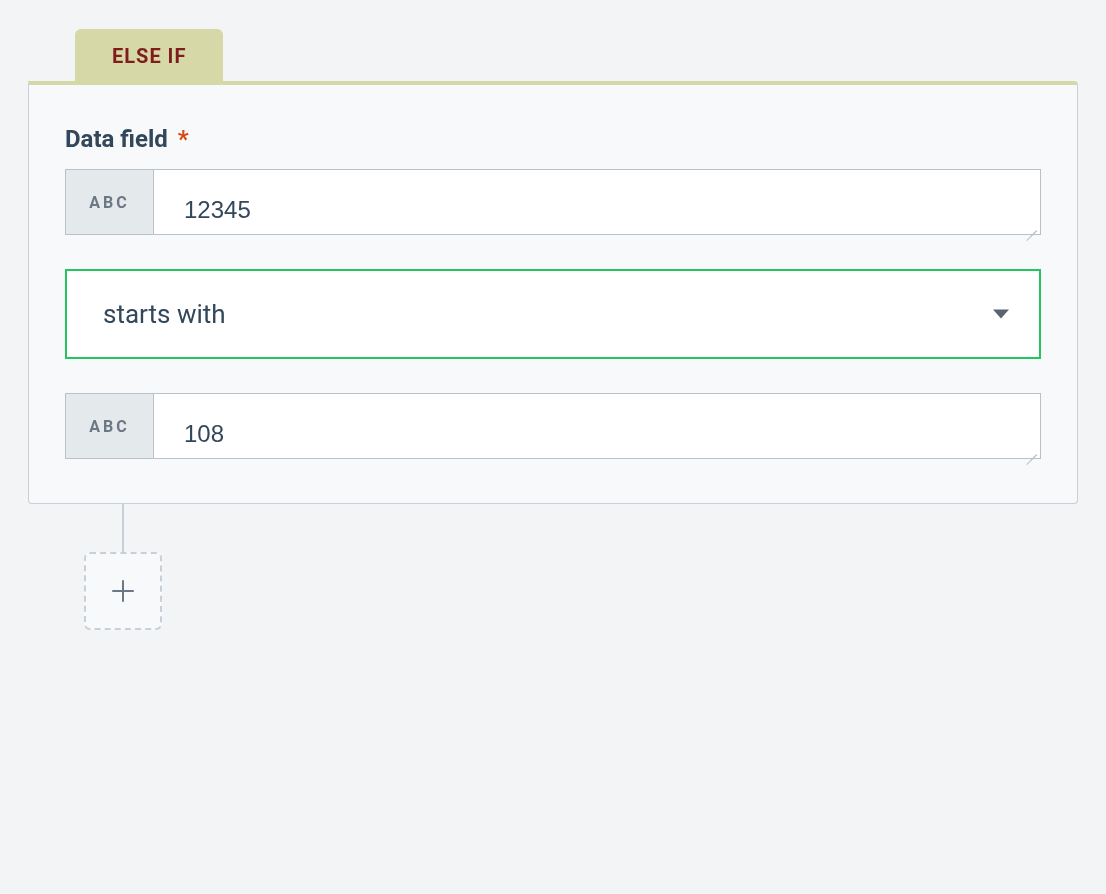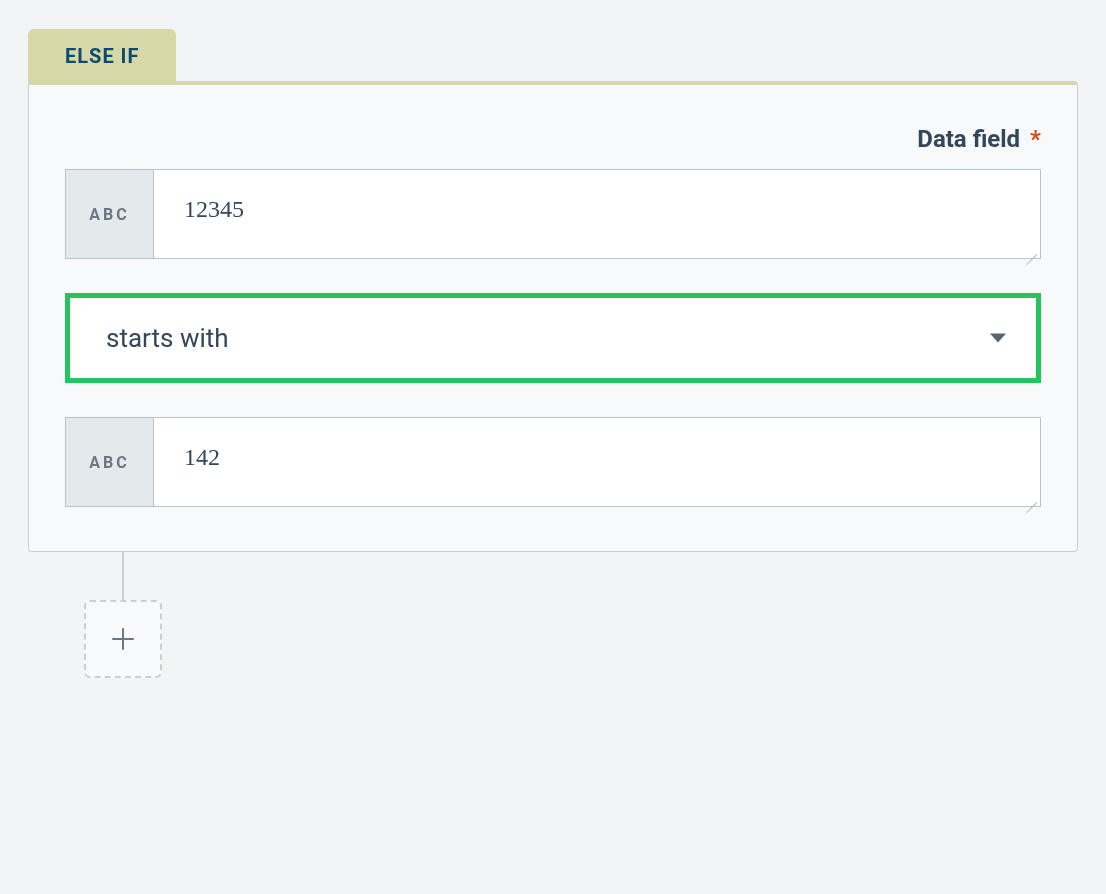--- a/index.html
+++ b/index.html
@@ -14,31 +14,32 @@
     width: 1106px;
     height: 894px;
     padding: 28px;
     position: relative;
   }
 
   
   .tab {
     display: inline-block;
     background: #d7d8a8;
-    color: #0c4a6e;
+    color: #7f1d1d;
     font-weight: 700;
     font-size: 20px;
     letter-spacing: 1px;
     padding: 14px 36px;
     border-top-left-radius: 6px;
     border-top-right-radius: 6px;
     border: 1px solid #d7d8a8;
     border-bottom: none;
     position: relative;
     top: 1px;
+    margin-left: 47px;
   }
 
   
   .panel {
     border: 1px solid #c7d0d8;
     border-top: 4px solid #d7d8a8;
     border-radius: 0 4px 4px 4px;
     background: #f7f9fa;
     padding: 40px 36px 44px 36px;
   }
@@ -48,34 +49,33 @@
   }
   .field:last-child {
     margin-bottom: 0;
   }
 
   .label {
     font-size: 24px;
     font-weight: 700;
     color: #33475b;
     margin-bottom: 16px;
-    text-align: right;
   }
   .req {
     color: #d9480f;
     font-weight: 700;
     margin-left: 4px;
   }
 
   
   .text-input-wrap {
     display: flex;
     border: 1px solid #b9c2cb;
     background: #b91c1c;
-    height: 90px;
+    height: 66px;
     position: relative;
   }
   .prefix {
     width: 88px;
     flex: 0 0 88px;
     background: #e4e9ec;
     border-right: 1px solid #b9c2cb;
     display: flex;
     align-items: center;
     justify-content: center;
@@ -88,21 +88,21 @@
     flex: 1;
     font-size: 24px;
     color: #33475b;
     padding: 26px 30px;
     white-space: pre-wrap;
     position: relative;
     overflow: hidden;
     resize: none;
     border: none;
     outline: none;
-    font-family: Liberation Serif, serif;
+    font-family: Liberation Sans, sans-serif;
     background: #fff;
   }
   .resize-grip {
     position: absolute;
     right: 3px;
     bottom: 3px;
     width: 14px;
     height: 14px;
     pointer-events: none;
   }
@@ -114,21 +114,21 @@
     background: #b9c2cb;
     height: 1px;
     transform-origin: right bottom;
     transform: rotate(-45deg);
   }
   .resize-grip::before { width: 14px; bottom: 0; }
   .resize-grip::after  { width: 8px;  bottom: 0; }
 
   
   .select-wrap {
-    border: 5px solid #22c55e;
+    border: 2px solid #22c55e;
     background: #ffffff;
     height: 90px;
     display: flex;
     align-items: center;
     padding: 16px 36px;
     position: relative;
     cursor: pointer;
   }
   .select-value {
     font-size: 26px;
@@ -201,21 +201,21 @@
         <span class="select-value">starts with</span>
         <span class="select-caret"></span>
       </div>
     </div>
 
     <div class="field">
       <div class="text-input-wrap">
         <div class="prefix">
           <span>ABC</span>
         </div>
-        <div class="text-area">142</div>
+        <div class="text-area">108</div>
         <div class="resize-grip"></div>
       </div>
     </div>
 
   </div>
 
   <div class="connector-area">
     <div class="vline"></div>
     <div class="add-btn">
       <svg width="26" height="26" viewBox="0 0 26 26">

